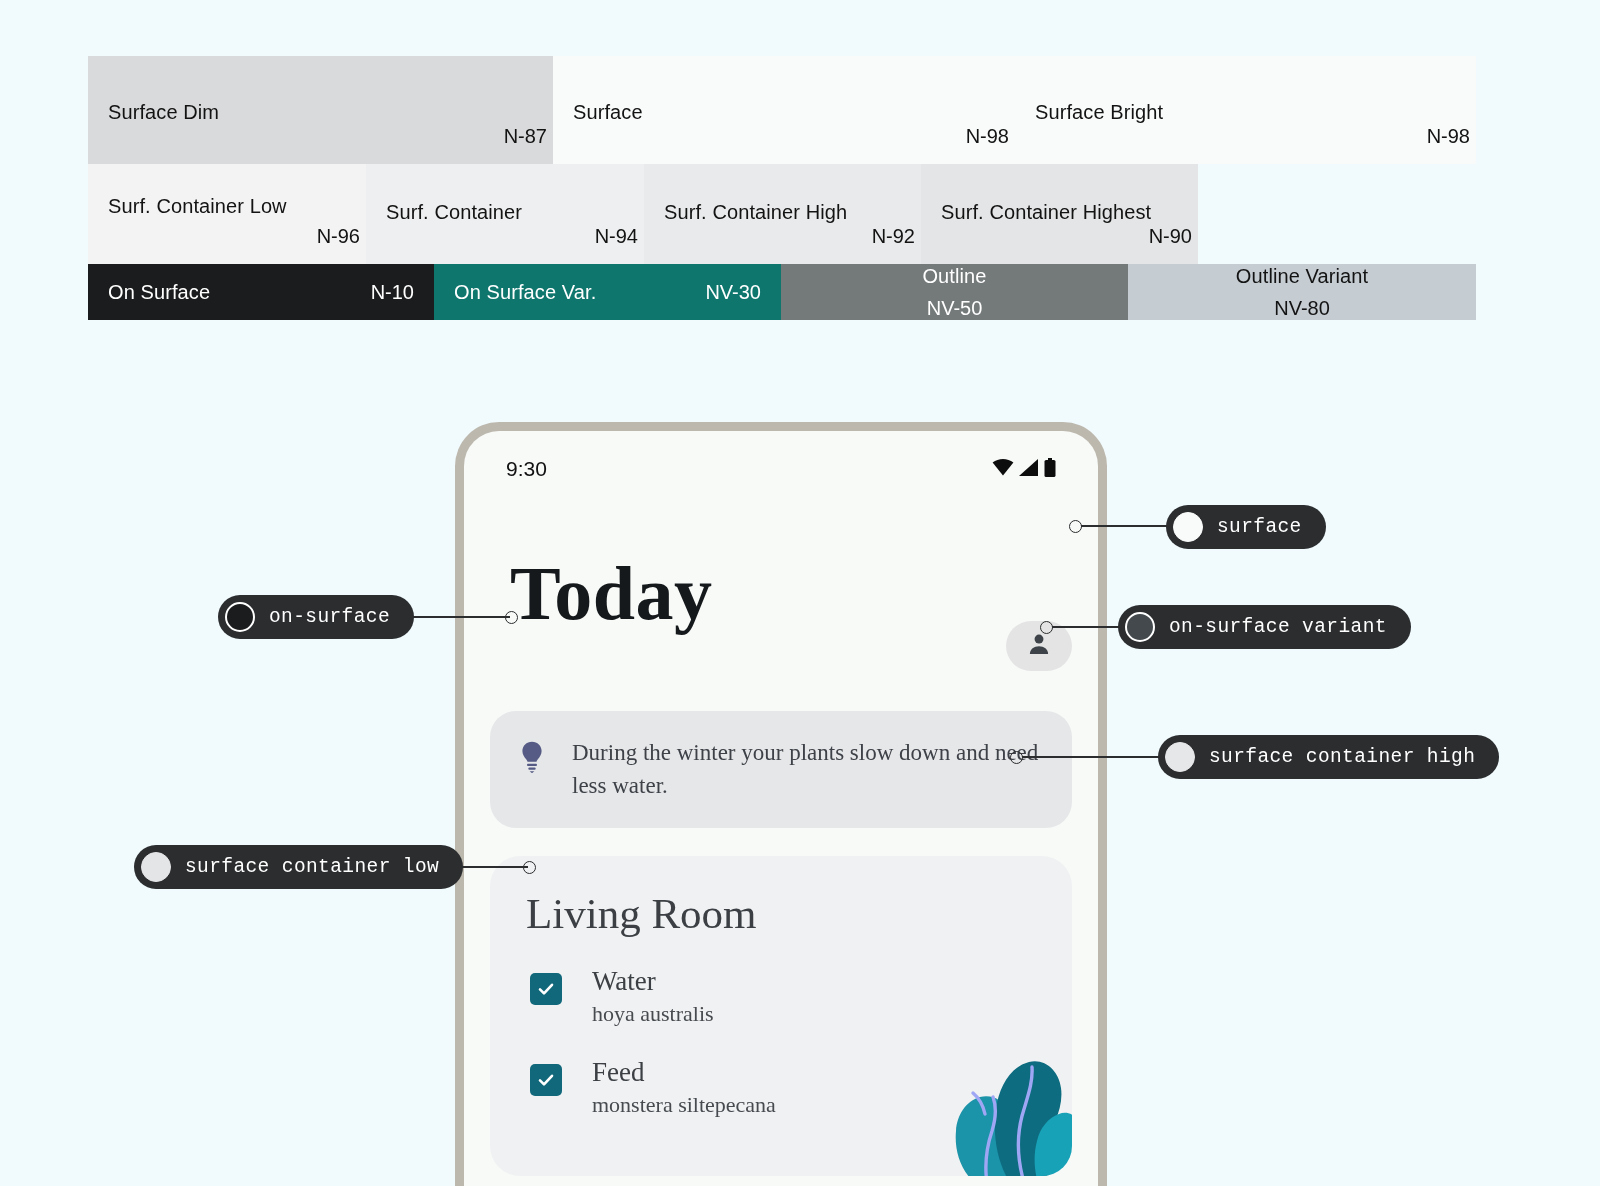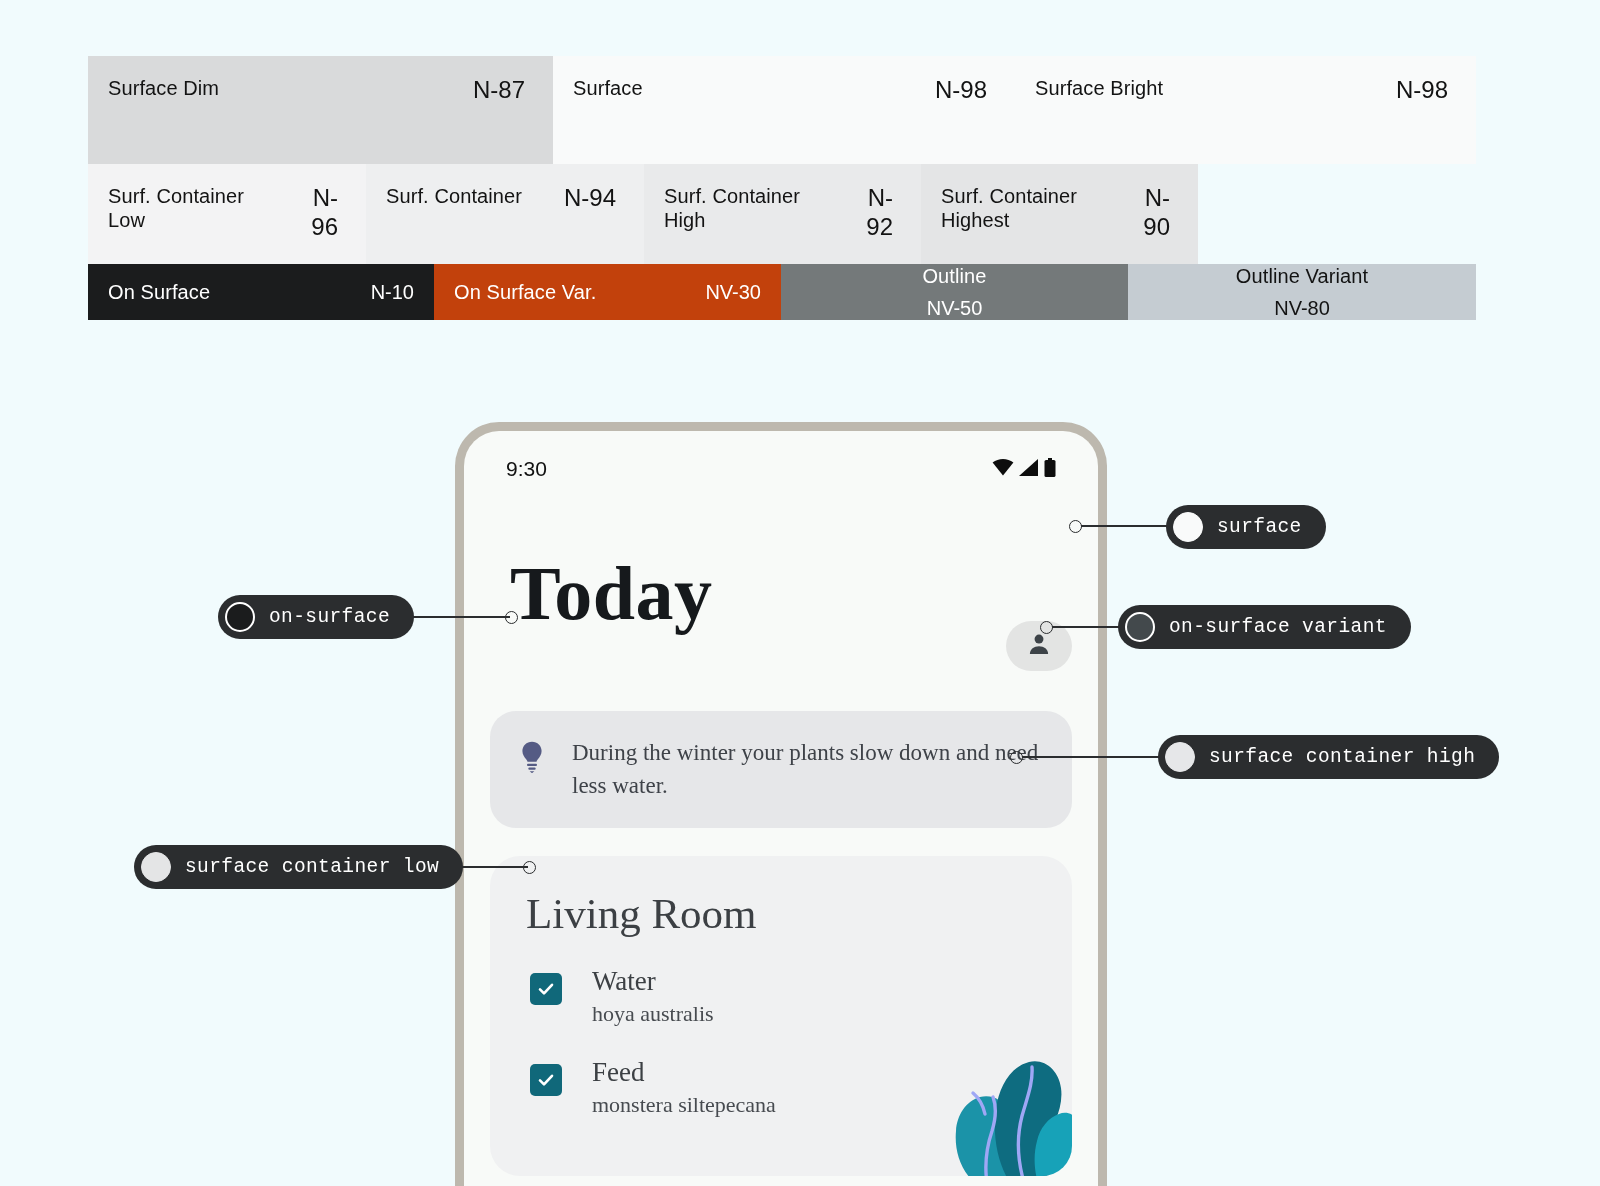--- a/index.html
+++ b/index.html
@@ -9,26 +9,26 @@
     font-family: "Liberation Sans", sans-serif;
     overflow: hidden;
   }
   .page { position: relative; width: 1600px; height: 1186px; }
 
   
   .swatch-table { position: absolute; left: 88px; top: 56px; width: 1388px; }
   .swatch-row { display: flex; width: 100%; }
   .swatch {
     position: relative;
-    display: flex; justify-content: space-between;
-    padding: 20px 28px 16px 20px;
+    display: flex; flex-direction: column; justify-content: flex-end;
+    padding: 20px 6px 16px 20px;
     min-width: 0;
   }
   .swatch .sw-name { font-size: 20px; line-height: 1.2; letter-spacing: .1px; }
-  .swatch .sw-code { font-size: 24px; text-align: right; line-height: 1.2; }
+  .swatch .sw-code { font-size: 20px; text-align: right; line-height: 1.2; }
   .row-tall  .swatch { height: 108px; }
   .row-mid   .swatch { height: 100px; }
   .row-short .swatch { height: 56px; flex-direction: row; align-items: center;
                        justify-content: space-between; padding: 0 20px; }
   .row-short .swatch .sw-code { font-size: 20px; }
 
   
   .device {
     position: absolute; left: 455px; top: 422px;
     width: 652px; height: 770px;
@@ -123,21 +123,21 @@
         <div class="sw-name">Surface</div>
         <div class="sw-code">N-98</div>
       </div>
       <div class="swatch" style="width:461px;background:#f9fafa;color:#131313;">
         <div class="sw-name">Surface Bright</div>
         <div class="sw-code">N-98</div>
       </div>
     </div>
 
     <div class="swatch-row row-mid">
-      <div class="swatch" style="width:278px;background:#f3f3f4;color:#131313;">
+      <div class="swatch" style="width:278px;background:#f3f3f4;color:#131313;gap:6px;">
         <div class="sw-name">Surf. Container Low</div>
         <div class="sw-code">N-96</div>
       </div>
       <div class="swatch" style="width:278px;background:#eeeff0;color:#131313;">
         <div class="sw-name">Surf. Container</div>
         <div class="sw-code">N-94</div>
       </div>
       <div class="swatch" style="width:277px;background:#e9eaeb;color:#131313;">
         <div class="sw-name">Surf. Container High</div>
         <div class="sw-code">N-92</div>
@@ -146,21 +146,21 @@
         <div class="sw-name">Surf. Container Highest</div>
         <div class="sw-code">N-90</div>
       </div>
     </div>
 
     <div class="swatch-row row-short">
       <div class="swatch" style="width:346px;background:#1b1c1d;color:#ffffff;">
         <div class="sw-name">On Surface</div>
         <div class="sw-code">N-10</div>
       </div>
-      <div class="swatch" style="width:347px;background:#c2410c;color:#ffffff;">
+      <div class="swatch" style="width:347px;background:#0f766e;color:#ffffff;">
         <div class="sw-name">On Surface Var.</div>
         <div class="sw-code">NV-30</div>
       </div>
       <div class="swatch" style="width:347px;background:#74797a;color:#ffffff;flex-direction:column;">
         <div class="sw-name">Outline</div>
         <div class="sw-code">NV-50</div>
       </div>
       <div class="swatch" style="width:348px;background:#c5ccd2;color:#131313;flex-direction:column;">
         <div class="sw-name">Outline Variant</div>
         <div class="sw-code">NV-80</div>

